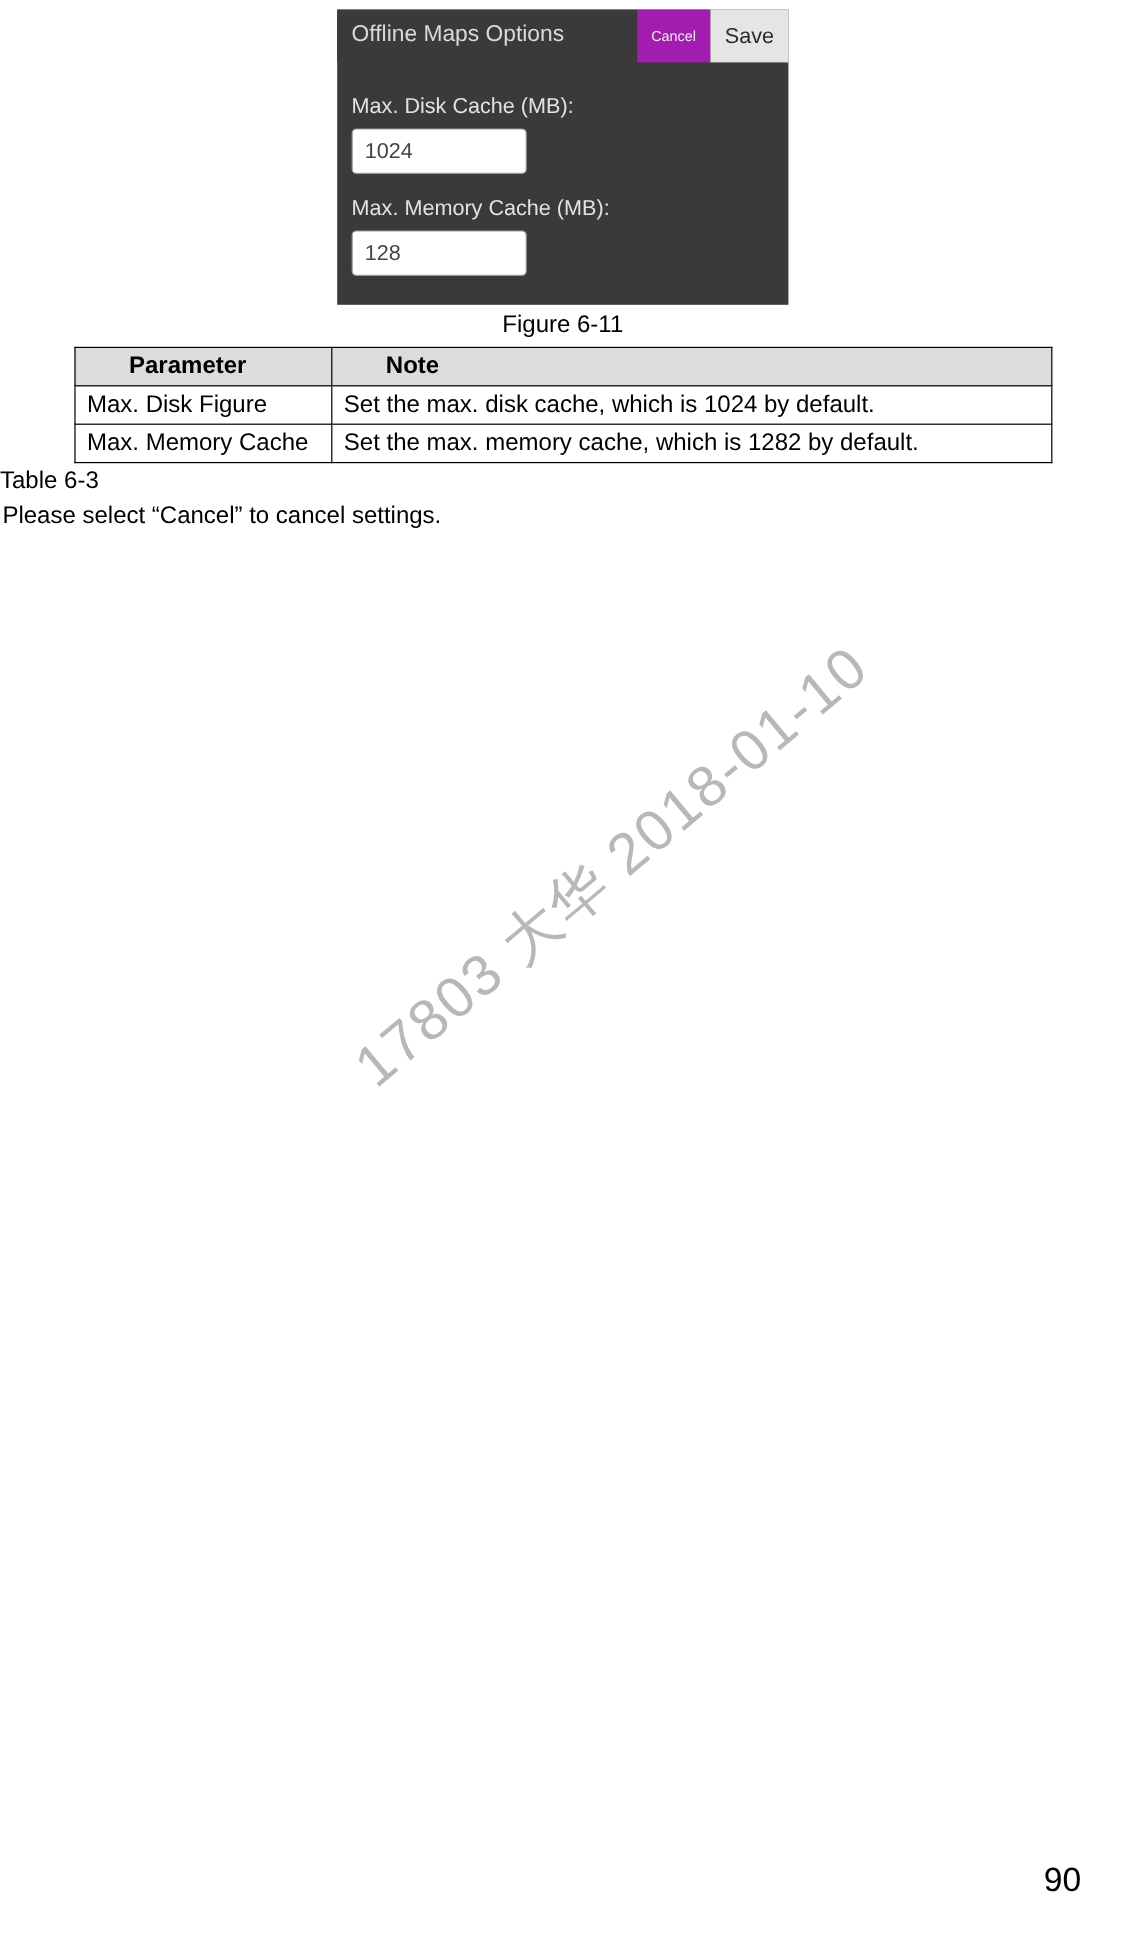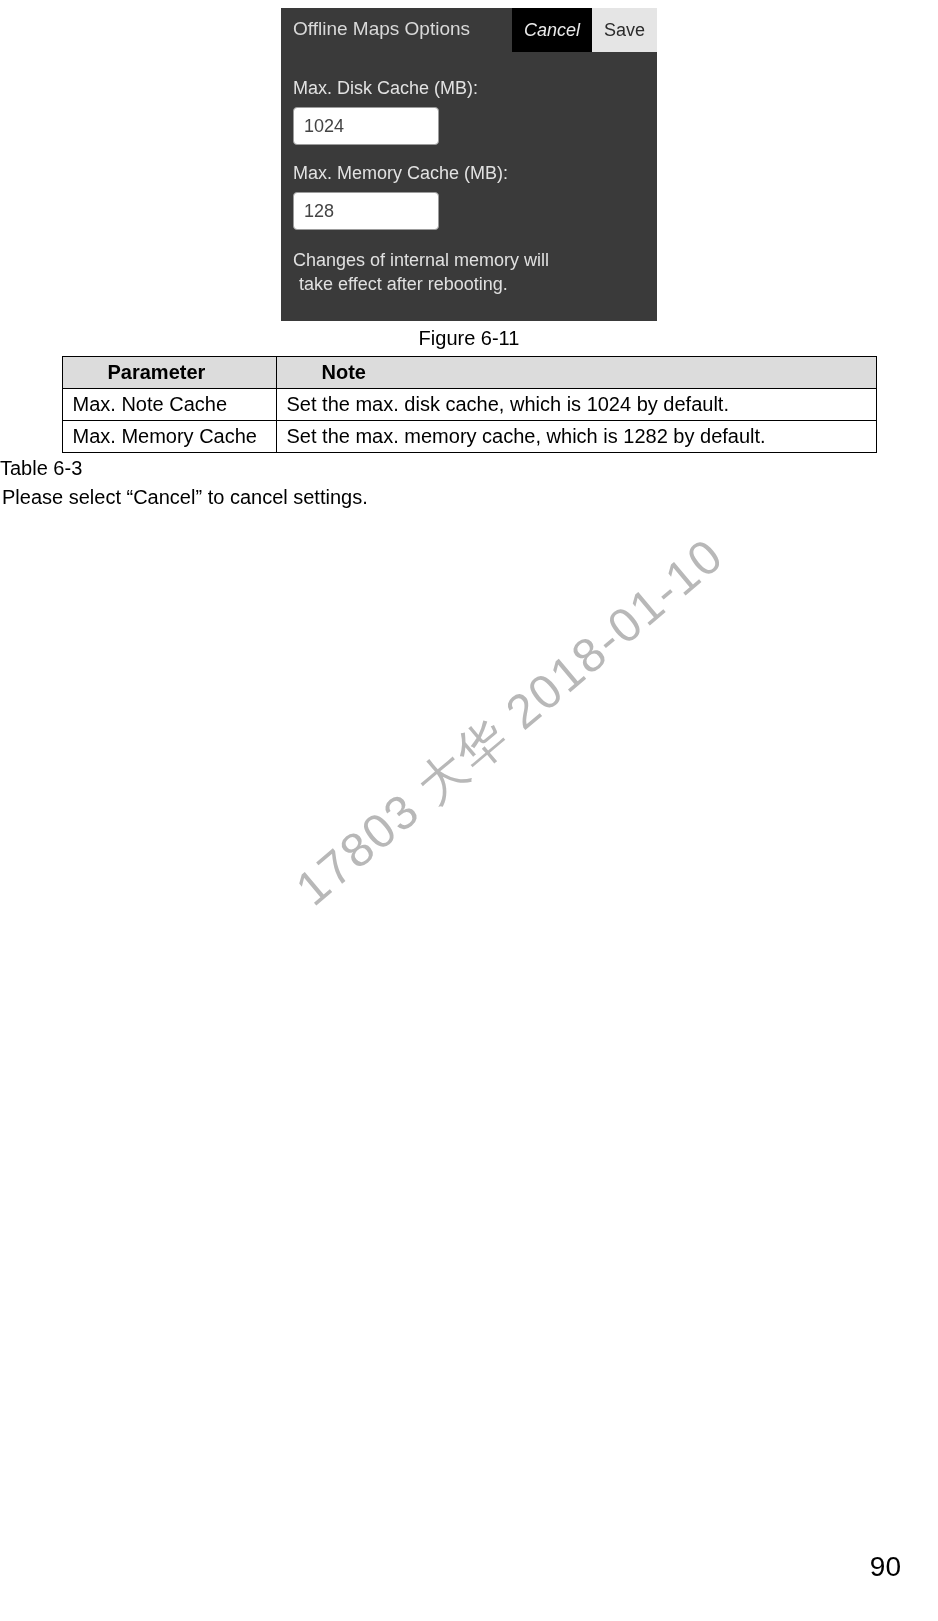--- a/index.html
+++ b/index.html
@@ -31,27 +31,26 @@
       height: 44px;
     }
     .dialog-title {
       flex: 1;
       color: #d9d9d9;
       font-size: 19px;
       padding: 10px 12px;
       background: #3a3a3a;
     }
     .dialog-btn-cancel {
-      background: #000000;
+      background: #a21caf;
       color: #eaeaea;
-      font-size: 18px;
+      font-size: 12px;
       padding: 10px 12px;
       border: none;
       cursor: pointer;
-      font-style: italic;
     }
     .dialog-btn-save {
       background: #e5e5e5;
       color: #2b2b2b;
       font-size: 18px;
       padding: 10px 12px;
       border: none;
       cursor: pointer;
     }
     .dialog-body {
@@ -140,39 +139,35 @@
     <div class="dialog-header">
       <div class="dialog-title">Offline Maps Options</div>
       <button class="dialog-btn-cancel">Cancel</button>
       <button class="dialog-btn-save">Save</button>
     </div>
     <div class="dialog-body">
       <div class="field-label">Max. Disk Cache (MB):</div>
       <input class="field-input" type="text" value="1024" style="">
       <div class="field-label">Max. Memory Cache (MB):</div>
       <input class="field-input" type="text" value="128" style="">
-      <div class="dialog-note">
-        <span>Changes of internal memory will</span><br>
-        <span class="l2">take effect after rebooting.</span>
-      </div>
     </div>
   </div>
   <div class="figure-caption">Figure 6-11</div>
 </div>
 
 <table class="param-table">
   <thead>
     <tr>
       <th class="col-param">Parameter</th>
       <th>Note</th>
     </tr>
   </thead>
   <tbody>
     <tr>
-      <td class="col-param">Max. Note Cache</td>
+      <td class="col-param">Max. Disk Figure</td>
       <td>Set the max. disk cache, which is 1024 by default.</td>
     </tr>
     <tr>
       <td class="col-param">Max. Memory Cache</td>
       <td>Set the max. memory cache, which is 1282 by default.</td>
     </tr>
   </tbody>
 </table>
 <div class="table-caption">Table 6-3</div>
 

